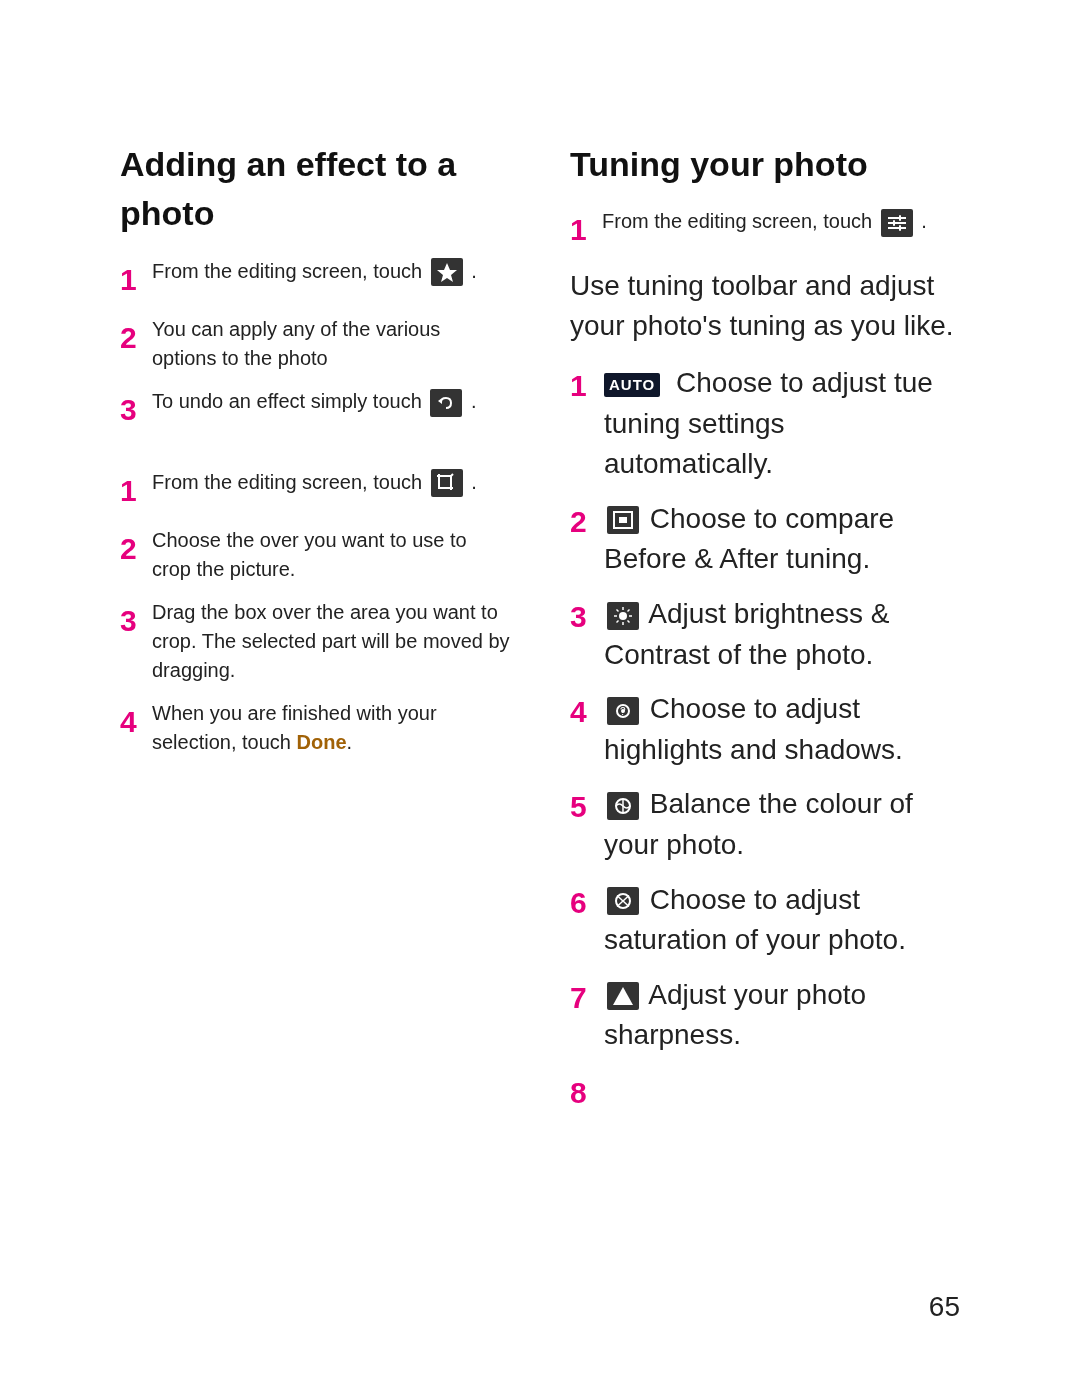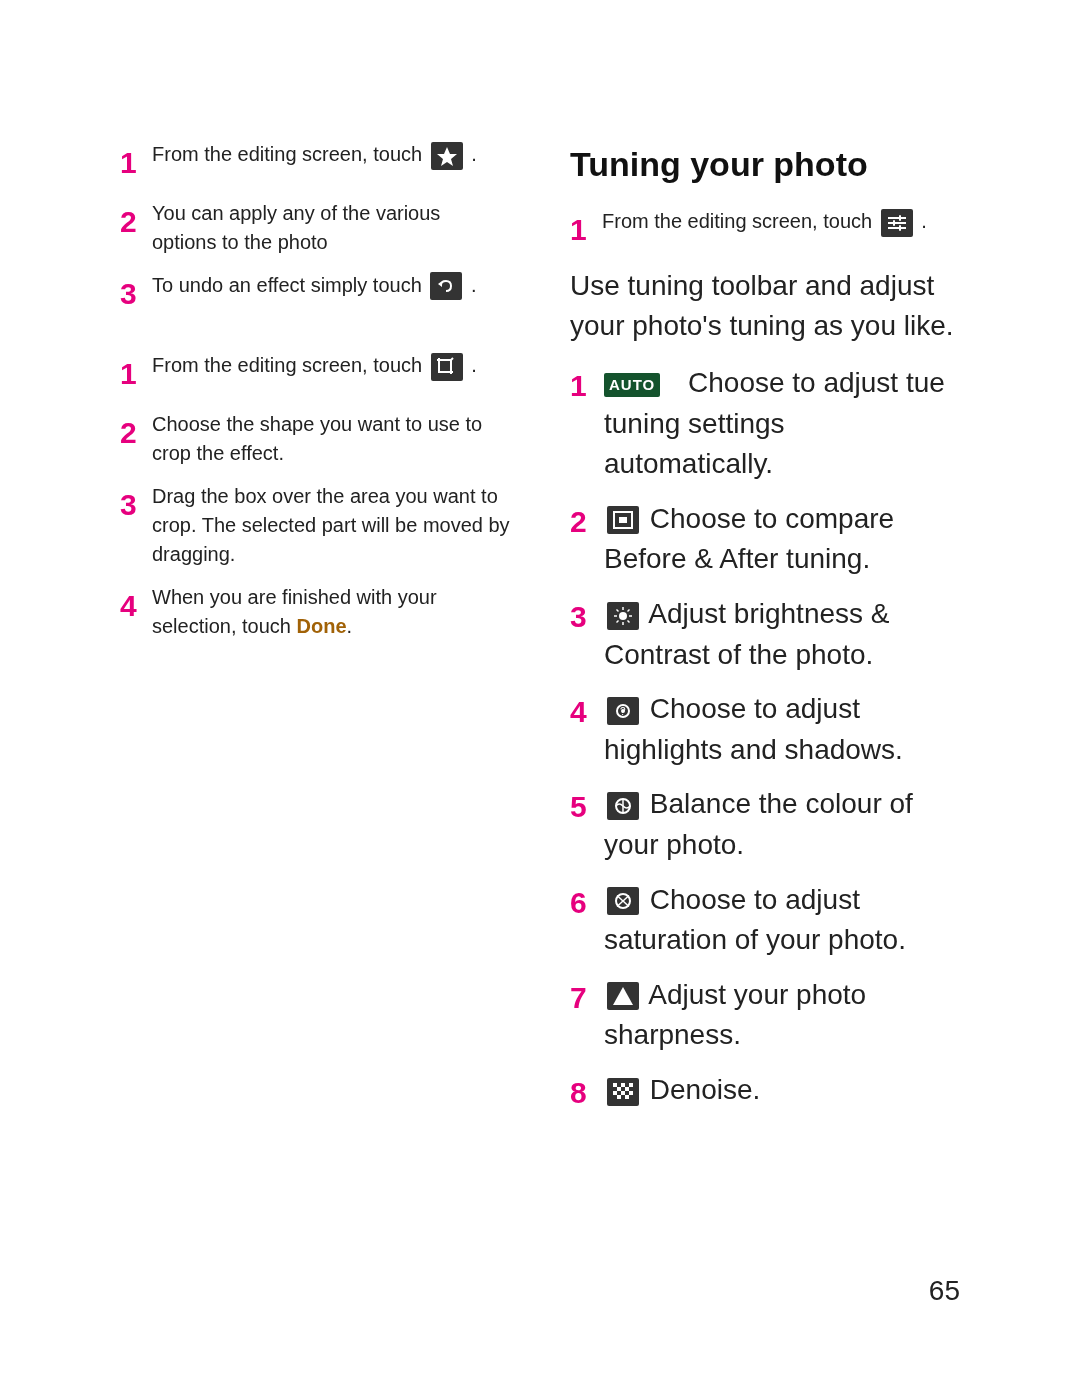--- a/index.html
+++ b/index.html
@@ -97,34 +97,34 @@
     }
 
     .tuning-text {
       font-size: 28px;
       color: #222;
       line-height: 1.45;
     }
 
     .page-number {
       position: absolute;
-      bottom: 76px;
+      bottom: 60px;
       right: 120px;
       font-size: 28px;
       color: #222;
     }
 
     .auto-badge {
       display: inline-block;
-      background: #14532d;
+      background: #0f172a;
       color: #fff;
       font-size: 15px;
       font-weight: bold;
       padding: 1px 5px;
-      margin-right: 20px;
+      margin-right: 8px;
       vertical-align: middle;
       border-radius: 2px;
       letter-spacing: 1px;
       min-height: 24px;
       line-height: 22px;
     }
 
     
     .svg-icon {
       display: inline-block;
@@ -148,20 +148,21 @@
     }
   </style>
 </head>
 <body>
 
 <div class="page-content">
 
   <div class="left-col">
 
     <div class="section">
+      <div class="section-title">Adding an effect to a photo</div>
       <ul class="step-list">
 
         <li class="step-item">
           <span class="step-number">1</span>
           <span class="step-text">
             From the editing screen, touch
             <span class="svg-icon">
               <svg viewBox="0 0 24 22" fill="none" xmlns="http://www.w3.org/2000/svg">
                 <polygon points="12,2 15,9 22,9 16,14 18,21 12,17 6,21 8,14 2,9 9,9" fill="white"></polygon>
               </svg>
@@ -208,21 +209,21 @@
                 <line x1="16" y1="16" x2="16" y2="18" stroke="white" stroke-width="2"></line>
                 <line x1="16" y1="4" x2="18" y2="2" stroke="white" stroke-width="2"></line>
               </svg>
             </span>
             .
           </span>
         </li>
 
         <li class="step-item">
           <span class="step-number">2</span>
-          <span class="step-text">Choose the shape you want to use to crop the effect.</span>
+          <span class="step-text">Choose the over you want to use to crop the picture.</span>
         </li>
 
         <li class="step-item">
           <span class="step-number">3</span>
           <span class="step-text">Drag the box over the area you want to crop. The selected part will be moved by dragging.</span>
         </li>
 
         <li class="step-item">
           <span class="step-number">4</span>
           <span class="step-text">When you are finished with your selection, touch <b>Done</b>.</span>
@@ -350,37 +351,20 @@
             <svg viewBox="0 0 24 22" fill="none" xmlns="http://www.w3.org/2000/svg">
               <polygon points="12,2 22,20 2,20" fill="white"></polygon>
             </svg>
           </span>
           Adjust your photo sharpness.
         </span>
       </div>
 
       <div class="tuning-item">
         <span class="tuning-number">8</span>
-        <span class="tuning-text">
-          <span class="svg-icon">
-            <svg viewBox="0 0 24 22" fill="none" xmlns="http://www.w3.org/2000/svg">
-              <rect x="2" y="2" width="4" height="4" fill="white"></rect>
-              <rect x="10" y="2" width="4" height="4" fill="white"></rect>
-              <rect x="18" y="2" width="4" height="4" fill="white"></rect>
-              <rect x="6" y="6" width="4" height="4" fill="white"></rect>
-              <rect x="14" y="6" width="4" height="4" fill="white"></rect>
-              <rect x="2" y="10" width="4" height="4" fill="white"></rect>
-              <rect x="10" y="10" width="4" height="4" fill="white"></rect>
-              <rect x="18" y="10" width="4" height="4" fill="white"></rect>
-              <rect x="6" y="14" width="4" height="4" fill="white"></rect>
-              <rect x="14" y="14" width="4" height="4" fill="white"></rect>
-            </svg>
-          </span>
-          Denoise.
-        </span>
       </div>
 
     </div>
 
   </div>
 
 </div>
 
 <div class="page-number">65</div>
 

